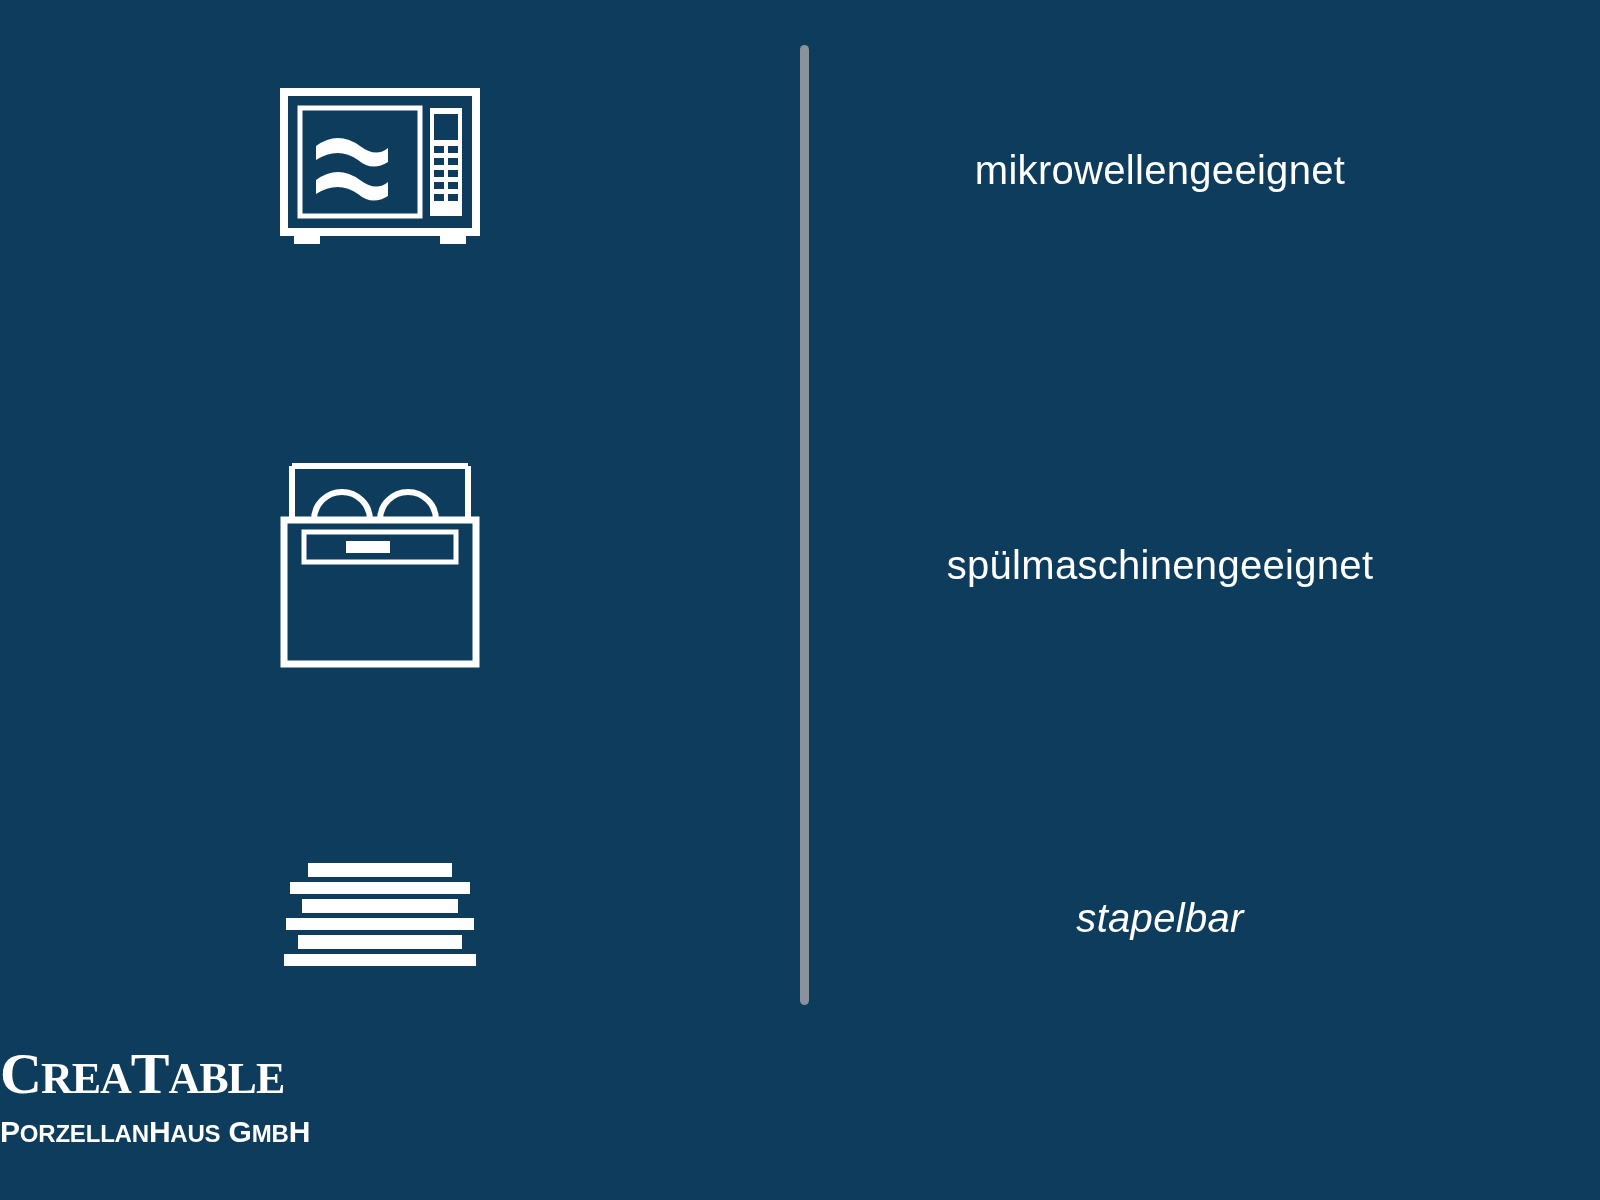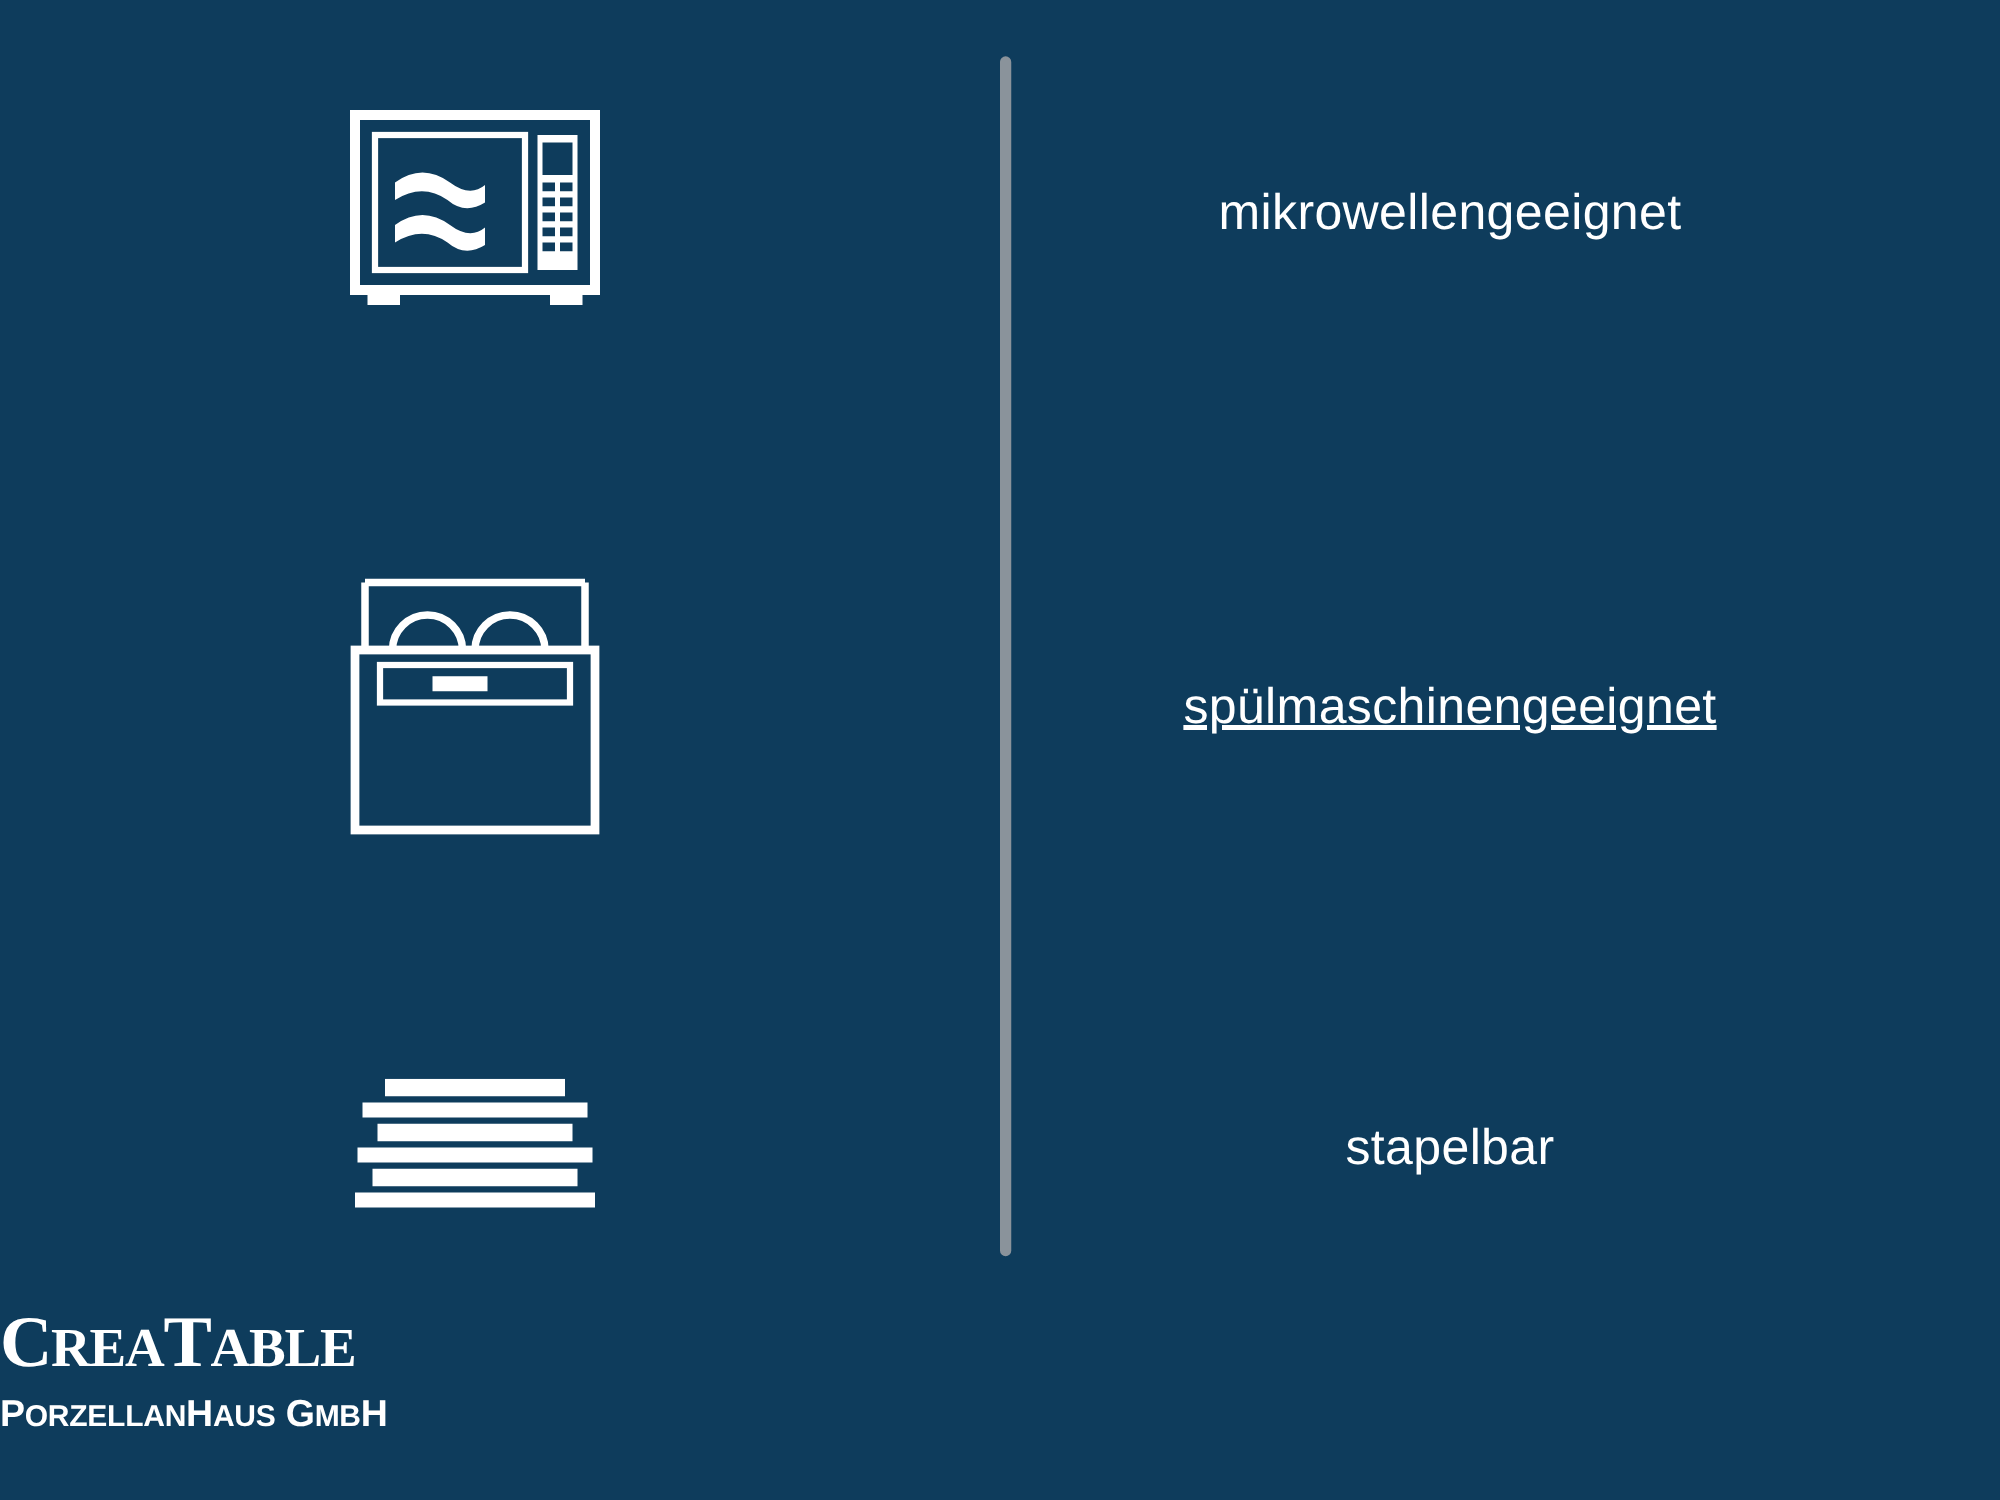--- a/index.html
+++ b/index.html
@@ -35,21 +35,21 @@
   .feature-row {
     position: absolute;
     left: 0;
     width: 1600px;
     height: 200px;
     display: flex;
     align-items: center;
   }
   .row-1 { top: 70px; }
   .row-2 { top: 465px; }
-  .row-3 { top: 818px; }
+  .row-3 { top: 818px; font-style: italic; }
 
   .icon-cell {
     position: absolute;
     left: 280px;
     width: 200px;
     height: 200px;
     display: flex;
     align-items: center;
     justify-content: flex-start;
   }
@@ -58,21 +58,21 @@
     left: 880px;
     width: 540px;
     text-align: center;
     color: #ffffff;
     font-size: 40px;
     font-weight: 400;
     letter-spacing: 0.3px;
     line-height: 1.1;
   }
   .row-1 .label-cell { left: 900px; width: 520px; }
-  .row-2 .label-cell { left: 880px; width: 560px; text-decoration: underline; }
+  .row-2 .label-cell { left: 880px; width: 560px; }
   .row-3 .label-cell { left: 900px; width: 520px; }
 
   
   .logo {
     position: absolute;
     left: 0;
     top: 1045px;
     width: 1600px;
     text-align: left;
     color: #ffffff;

